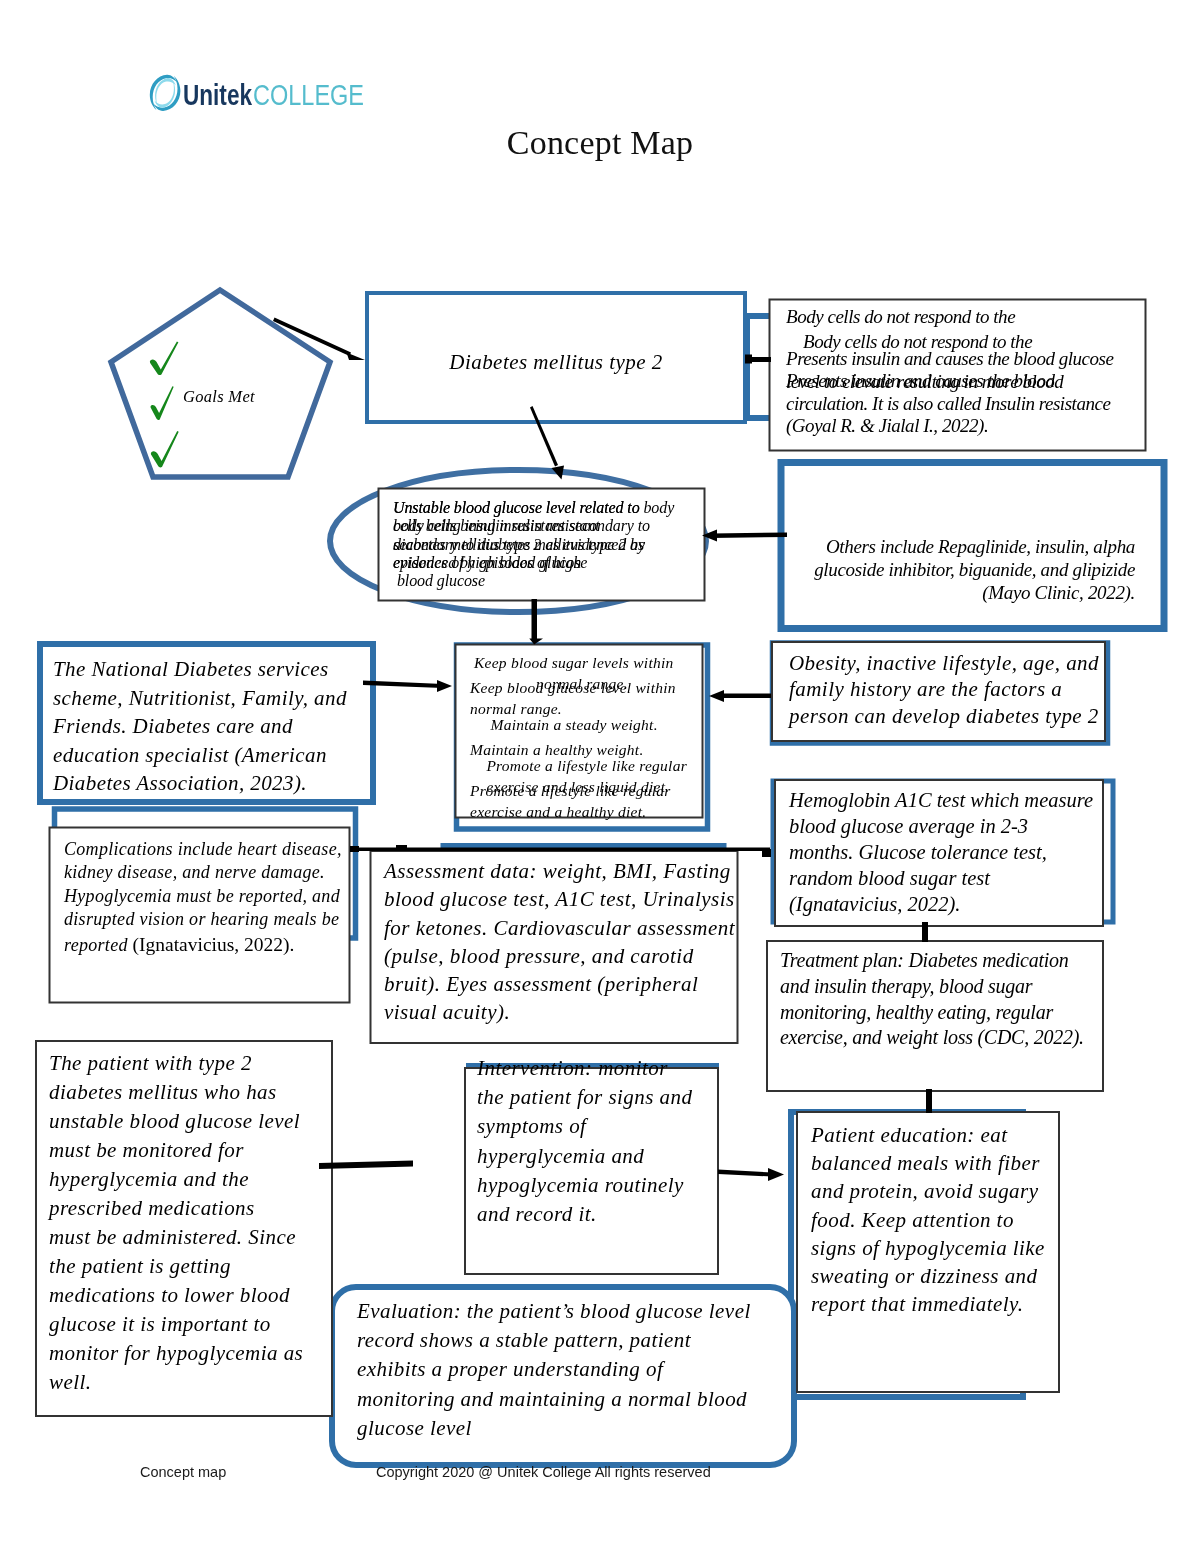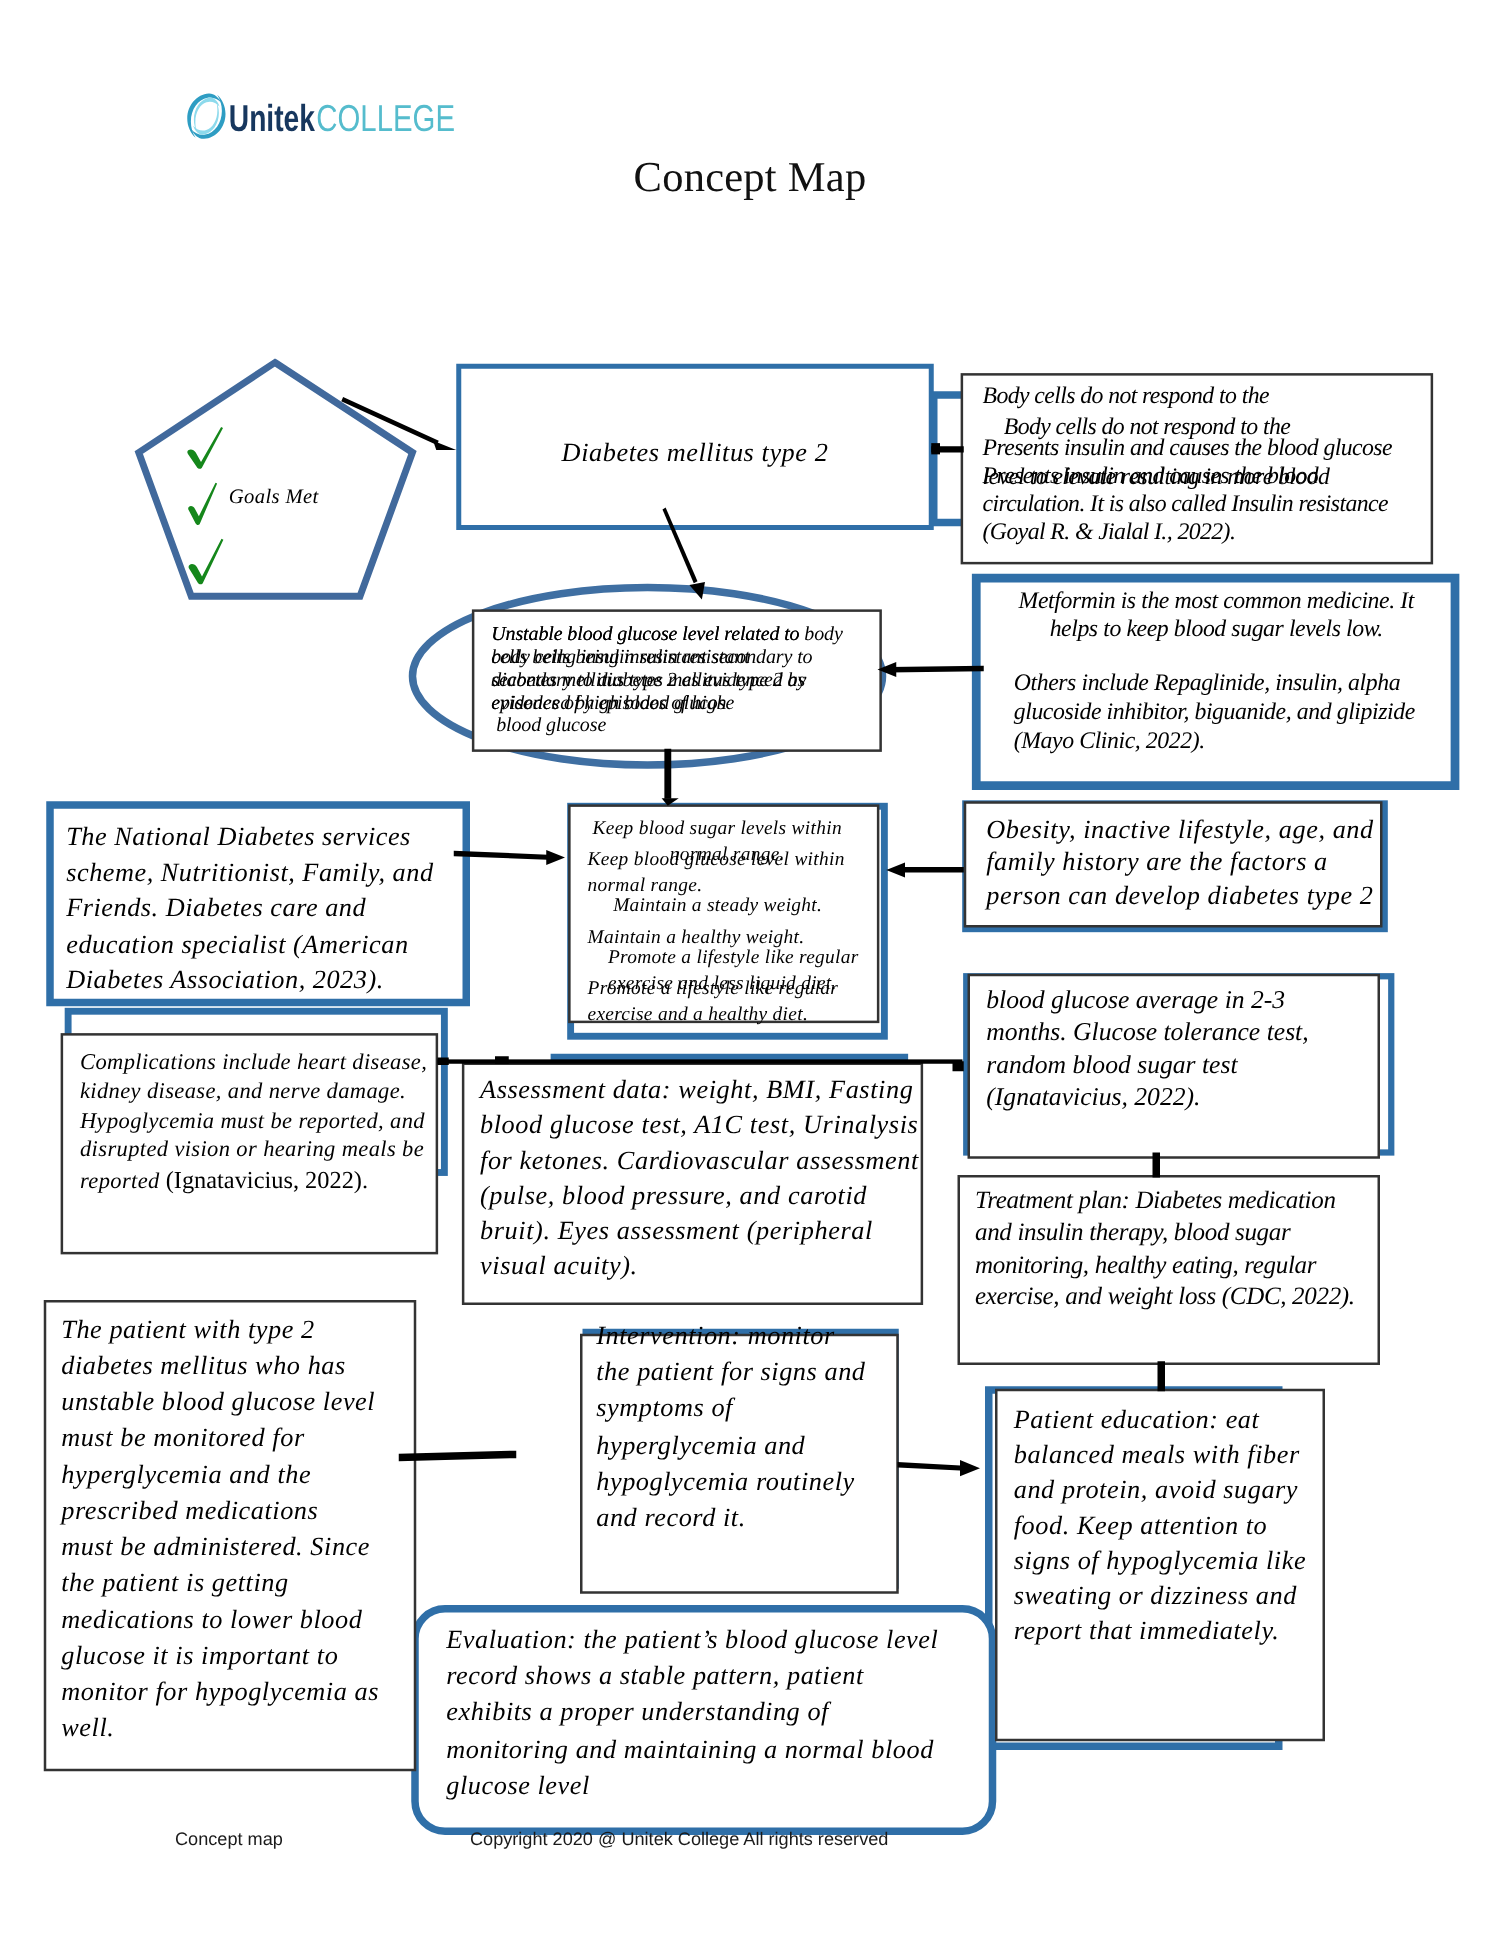--- a/index.html
+++ b/index.html
@@ -212,25 +212,21 @@
       <div>episodes of high blood glucose</div>
     </div>
   <div class="txt nw" style="left:393px;top:499px;font-size:16px;letter-spacing:-0.1px;line-height:18.3px;">
       <div>Unstable blood glucose level related to</div>
       <div>body cells being insulin resistant</div>
       <div>secondary to diabetes mellitus type 2 as</div>
       <div>evidenced by episodes of high</div>
       <div>&nbsp;blood glucose</div>
     </div>
 
-  <div class="txt nw" style="left:811px;top:469px;width:324px;font-size:19px;letter-spacing:-0.33px;line-height:23px;text-align:center;">
-      <div>Metformin is the most common medicine. It</div>
-      <div>helps to keep blood sugar levels low.</div>
-    </div>
-  <div class="txt nw" style="left:811px;top:535px;width:324px;font-size:19px;letter-spacing:-0.33px;line-height:23.2px;text-align:left;">
+  <div class="txt nw" style="left:811px;top:535px;width:324px;font-size:19px;letter-spacing:-0.33px;line-height:23.2px;text-align:right;">
       <div>Others include Repaglinide, insulin, alpha</div>
       <div>glucoside inhibitor, biguanide, and glipizide</div>
       <div>(Mayo Clinic, 2022).</div>
     </div>
 
   <div class="txt nw" style="left:53px;top:655px;font-size:21px;letter-spacing:0.42px;line-height:28.6px;">
       <div>The National Diabetes services</div>
       <div>scheme, Nutritionist, Family, and</div>
       <div>Friends. Diabetes care and</div>
       <div>education specialist (American</div>
@@ -256,20 +252,21 @@
       <div>&nbsp;&nbsp;&nbsp;exercise and less liquid diet.</div>
     </div>
 
   <div class="txt nw" style="left:789px;top:650px;font-size:21px;letter-spacing:0.45px;line-height:26.3px;">
       <div>Obesity, inactive lifestyle, age, and</div>
       <div>family history are the factors a</div>
       <div>person can develop diabetes type 2</div>
     </div>
 
   <div class="txt nw" style="left:789px;top:787px;font-size:20.5px;letter-spacing:0px;line-height:26px;">
+      <div>Hemoglobin A1C test which measure</div>
       <div>blood glucose average in 2-3</div>
       <div>months. Glucose tolerance test,</div>
       <div>random blood sugar test</div>
       <div>(Ignatavicius, 2022).</div>
     </div>
 
   <div class="txt nw" style="left:64px;top:838px;font-size:18px;letter-spacing:0.3px;line-height:23.3px;">
       <div>Complications include heart disease,</div>
       <div>kidney disease, and nerve damage.</div>
       <div>Hypoglycemia must be reported, and</div>

